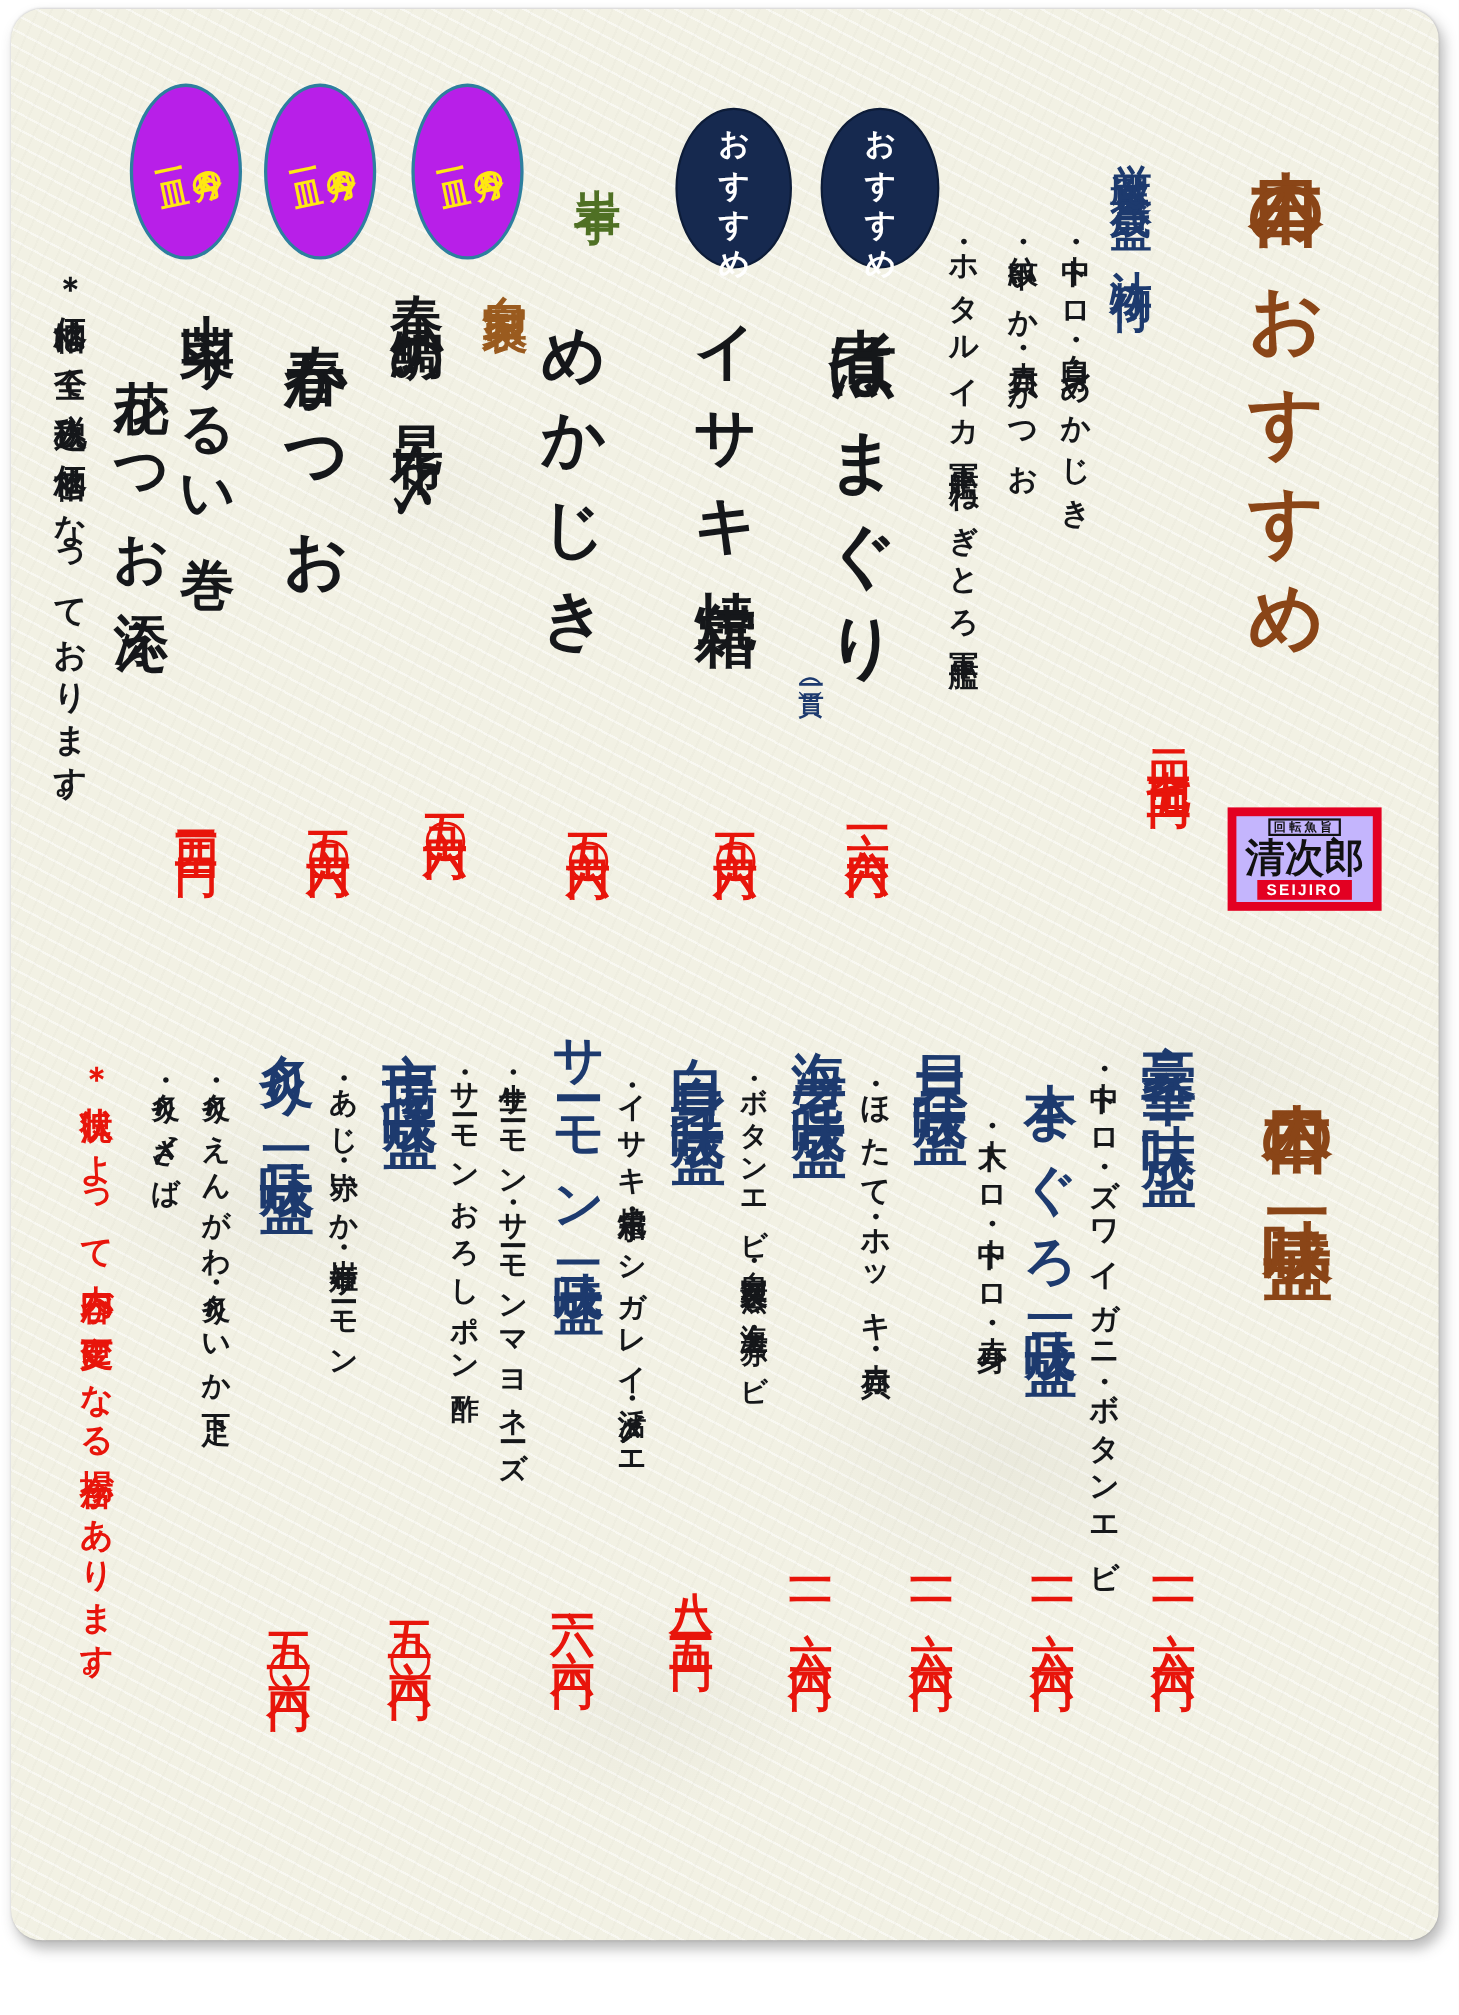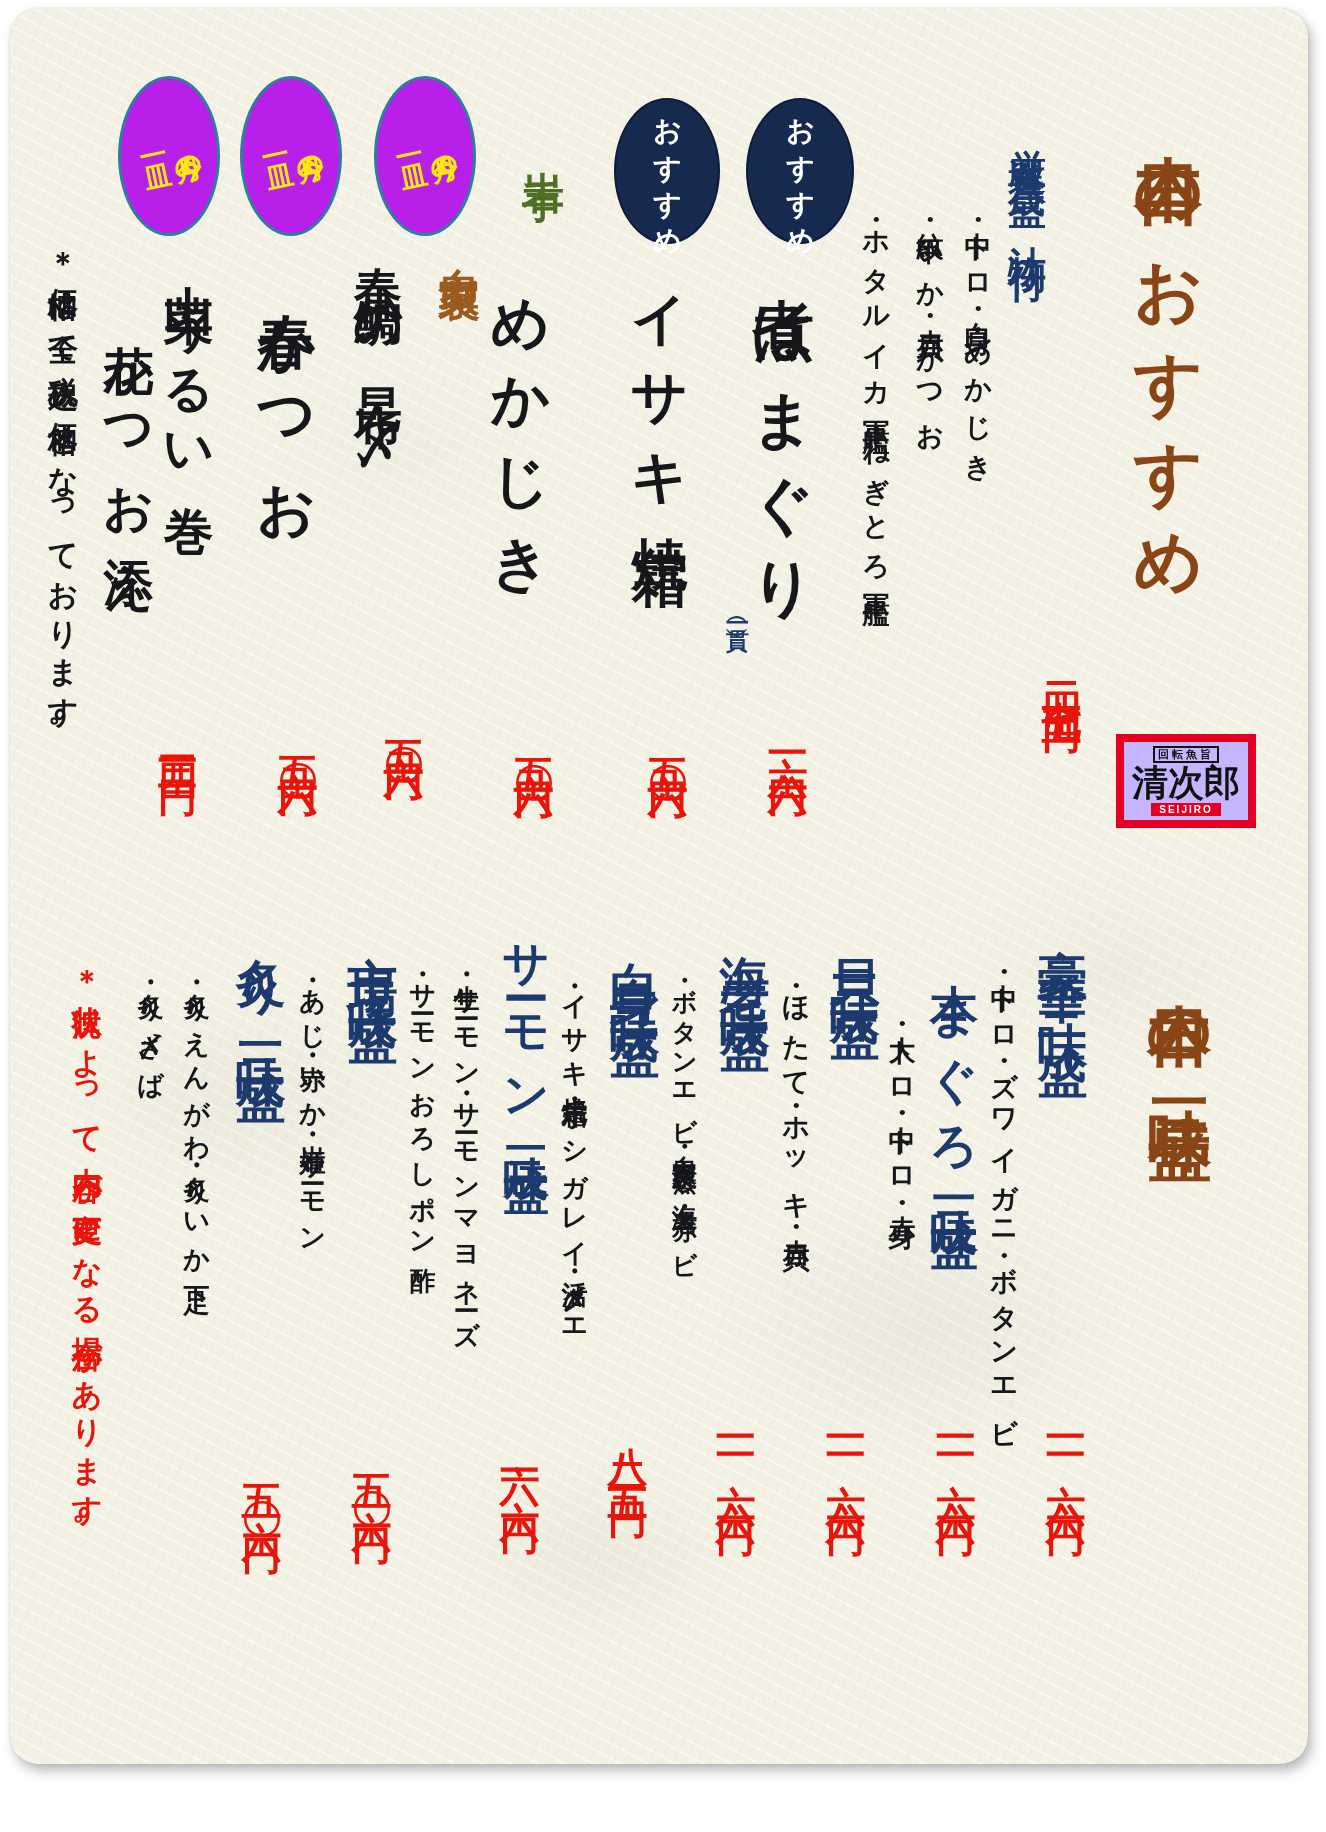--- a/index.html
+++ b/index.html
@@ -34,21 +34,21 @@
   .oval .v{position:static;}
   .badge-navy-text{color:#ffffff;font-weight:bold;font-size:28px;letter-spacing:4px;}
   .badge-purple-text{color:#ffe812;font-weight:bold;font-size:27px;line-height:1.18;letter-spacing:2px;transform:rotate(-12deg);}
   .logo{position:absolute;left:1106px;top:726px;width:140px;height:94px;background:#e30022;
         display:flex;align-items:center;justify-content:center;box-sizing:border-box;padding:8px;}
   .logo-inner{background:#c4b5fd;width:100%;height:100%;display:flex;flex-direction:column;
         align-items:center;justify-content:center;gap:2px;}
   .logo-top{font-size:11px;font-weight:bold;color:#111;border:2px solid #111;line-height:1.1;
         padding:0 3px;letter-spacing:3px;}
   .logo-main{font-size:36px;font-weight:bold;color:#111;line-height:1;}
-  .logo-sub{background:#e30022;color:#fff;font-size:10px;font-weight:bold;letter-spacing:2px;
+  .logo-sub{background:#e30022;color:#fff;font-size:14px;font-weight:bold;letter-spacing:2px;
         line-height:1.3;padding:0 8px;}
 </style>
 </head>
 <body>
 
 <div class="paper">
 
   <div class="v t-brown" style="left:1126px;top:92px;font-size:68px;letter-spacing:12px;">本日のおすすめ</div>
 
   <div class="v t-navy" style="left:998px;top:110px;font-size:38px;letter-spacing:10px;">厳選八貫盛～汁物付～</div>

